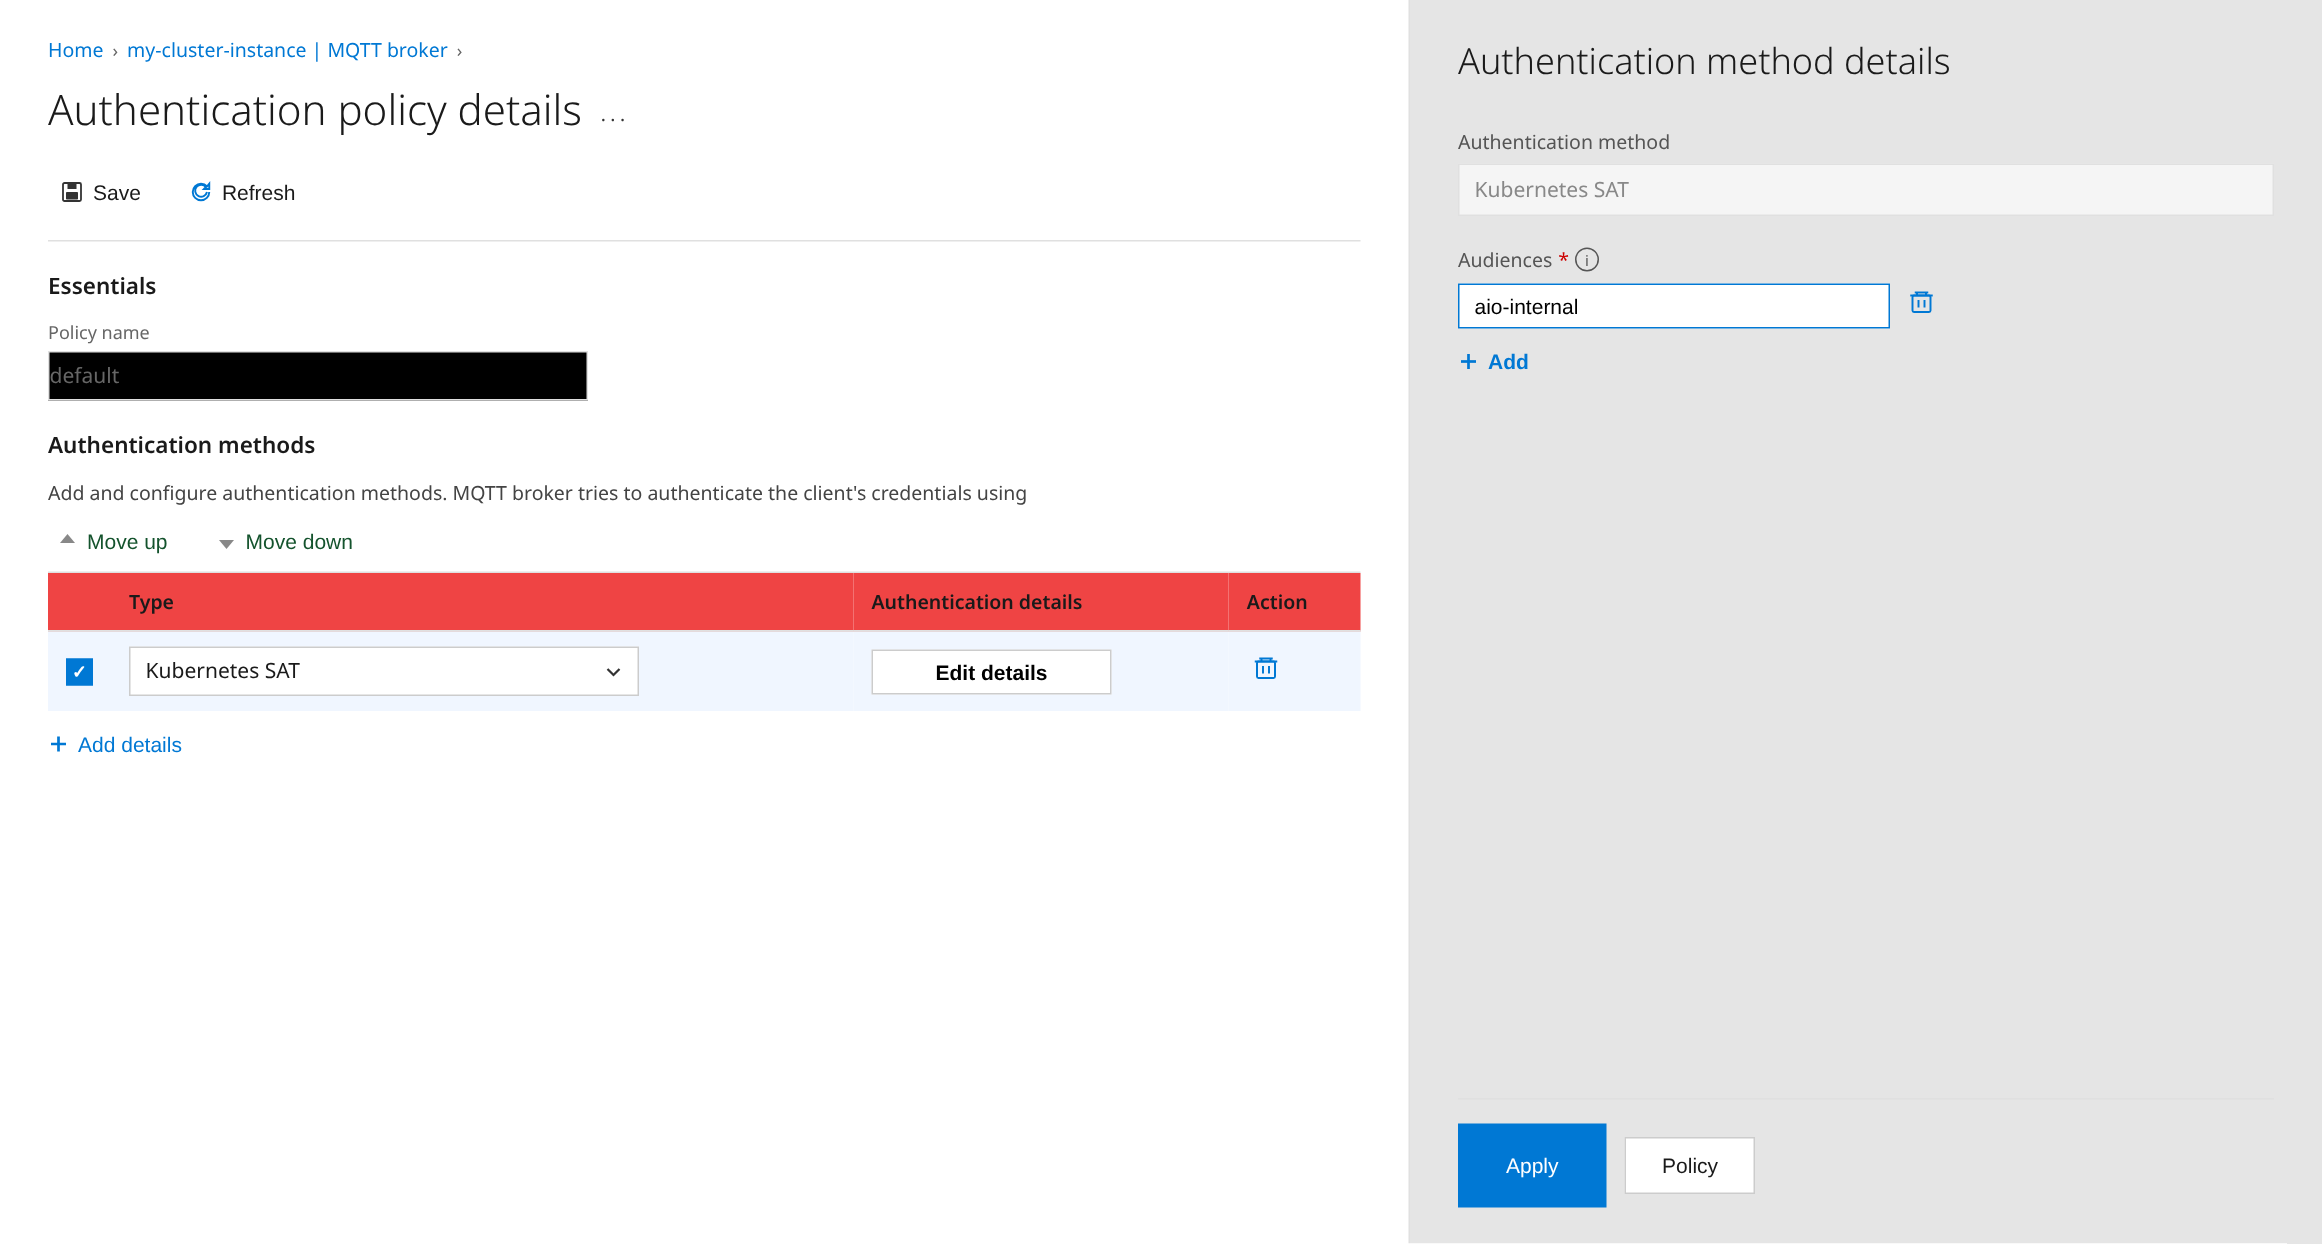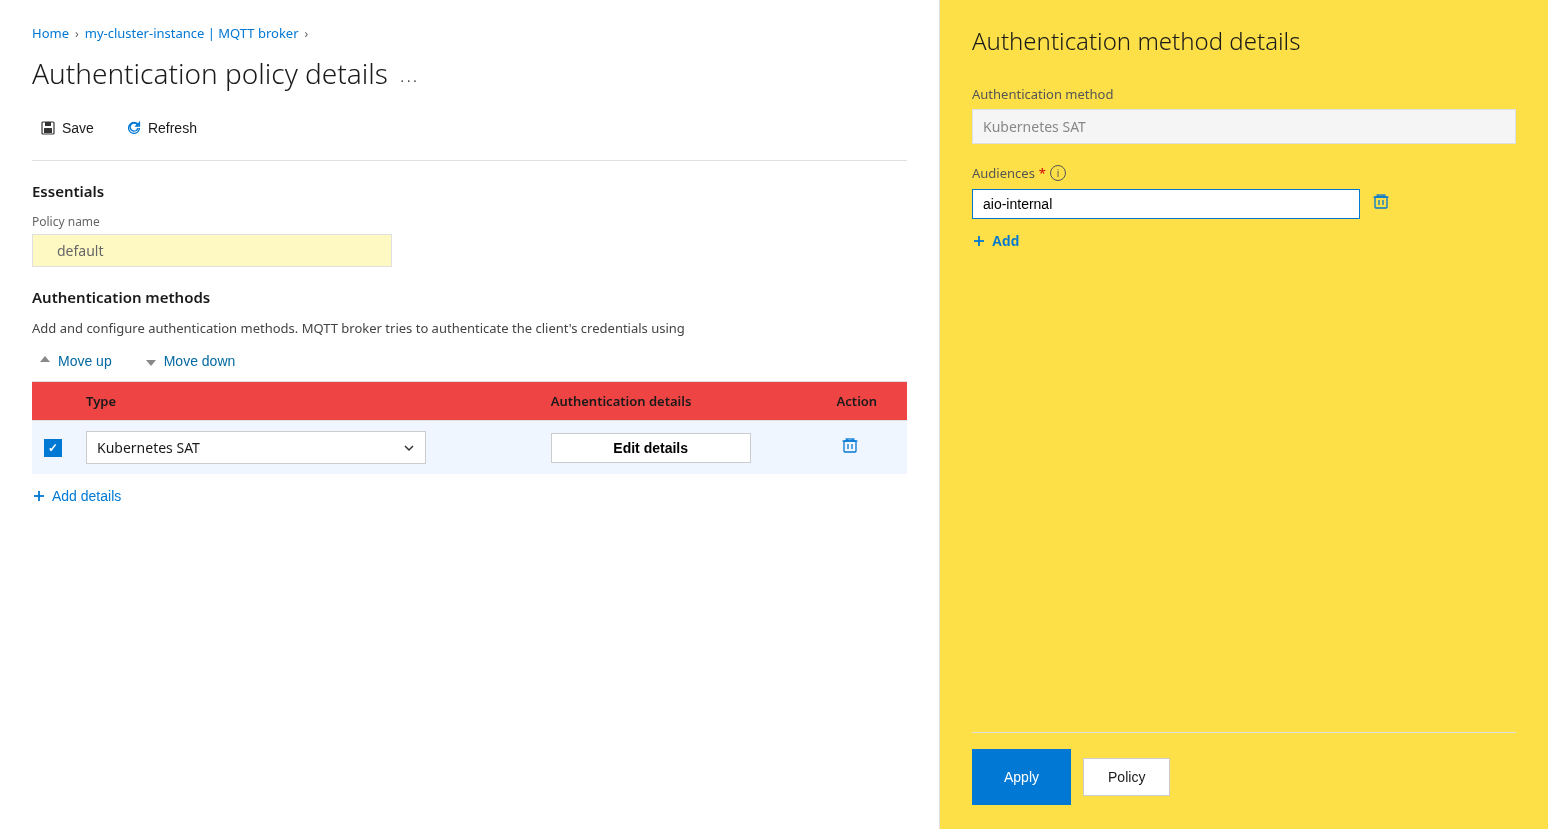--- a/index.html
+++ b/index.html
@@ -88,23 +88,23 @@
       margin-bottom: 12px;
     }
 
     .field-label {
       font-size: 12px;
       color: #666;
       margin-bottom: 4px;
     }
 
     .field-value {
-      background: #fef9c3;
+      background: #000000;
       border: 1px solid #e0e0e0;
-      padding: 6px 24px;
+      padding: 6px 0;
       font-size: 14px;
       color: #666;
       width: 360px;
       margin-bottom: 20px;
     }
 
     .auth-methods-section {
       margin-top: 4px;
     }
 
@@ -122,21 +122,21 @@
       margin-bottom: 8px;
     }
     .move-btn {
       display: flex;
       align-items: center;
       gap: 6px;
       background: none;
       border: none;
       cursor: pointer;
       font-size: 14px;
-      color: #0369a1;
+      color: #14532d;
       padding: 4px 6px;
     }
 
     .table-divider {
       border: none;
       border-top: 1px solid #e0e0e0;
       margin-bottom: 0;
     }
 
     .auth-table {
@@ -194,21 +194,21 @@
       font-size: 14px;
     }
 
     .edit-details-btn {
       border: 1px solid #ccc;
       background: #fff;
       padding: 6px 20px;
       cursor: pointer;
       font-size: 14px;
       font-weight: 600;
-      width: 200px;
+      width: 160px;
       text-align: center;
     }
 
     .trash-icon-btn {
       background: none;
       border: none;
       cursor: pointer;
       color: #0078d4;
       font-size: 18px;
       padding: 4px;
@@ -226,21 +226,21 @@
       padding: 10px 0;
       margin-top: 4px;
     }
 
     
     .right-panel {
       flex: 1;
       padding: 24px 32px;
       display: flex;
       flex-direction: column;
-      background: #fde047;
+      background: #e5e5e5;
     }
 
     .right-title {
       font-size: 24px;
       font-weight: 300;
       color: #1a1a1a;
       margin-bottom: 28px;
     }
 
     .right-field-label {
@@ -283,21 +283,21 @@
     .audience-row {
       display: flex;
       align-items: center;
       gap: 8px;
       margin-bottom: 10px;
     }
     .audience-input {
       border: 1px solid #0078d4;
       padding: 6px 10px;
       font-size: 14px;
-      width: 388px;
+      width: 288px;
       outline: none;
     }
 
     .add-audience-btn {
       display: flex;
       align-items: center;
       gap: 6px;
       background: none;
       border: none;
       cursor: pointer;

